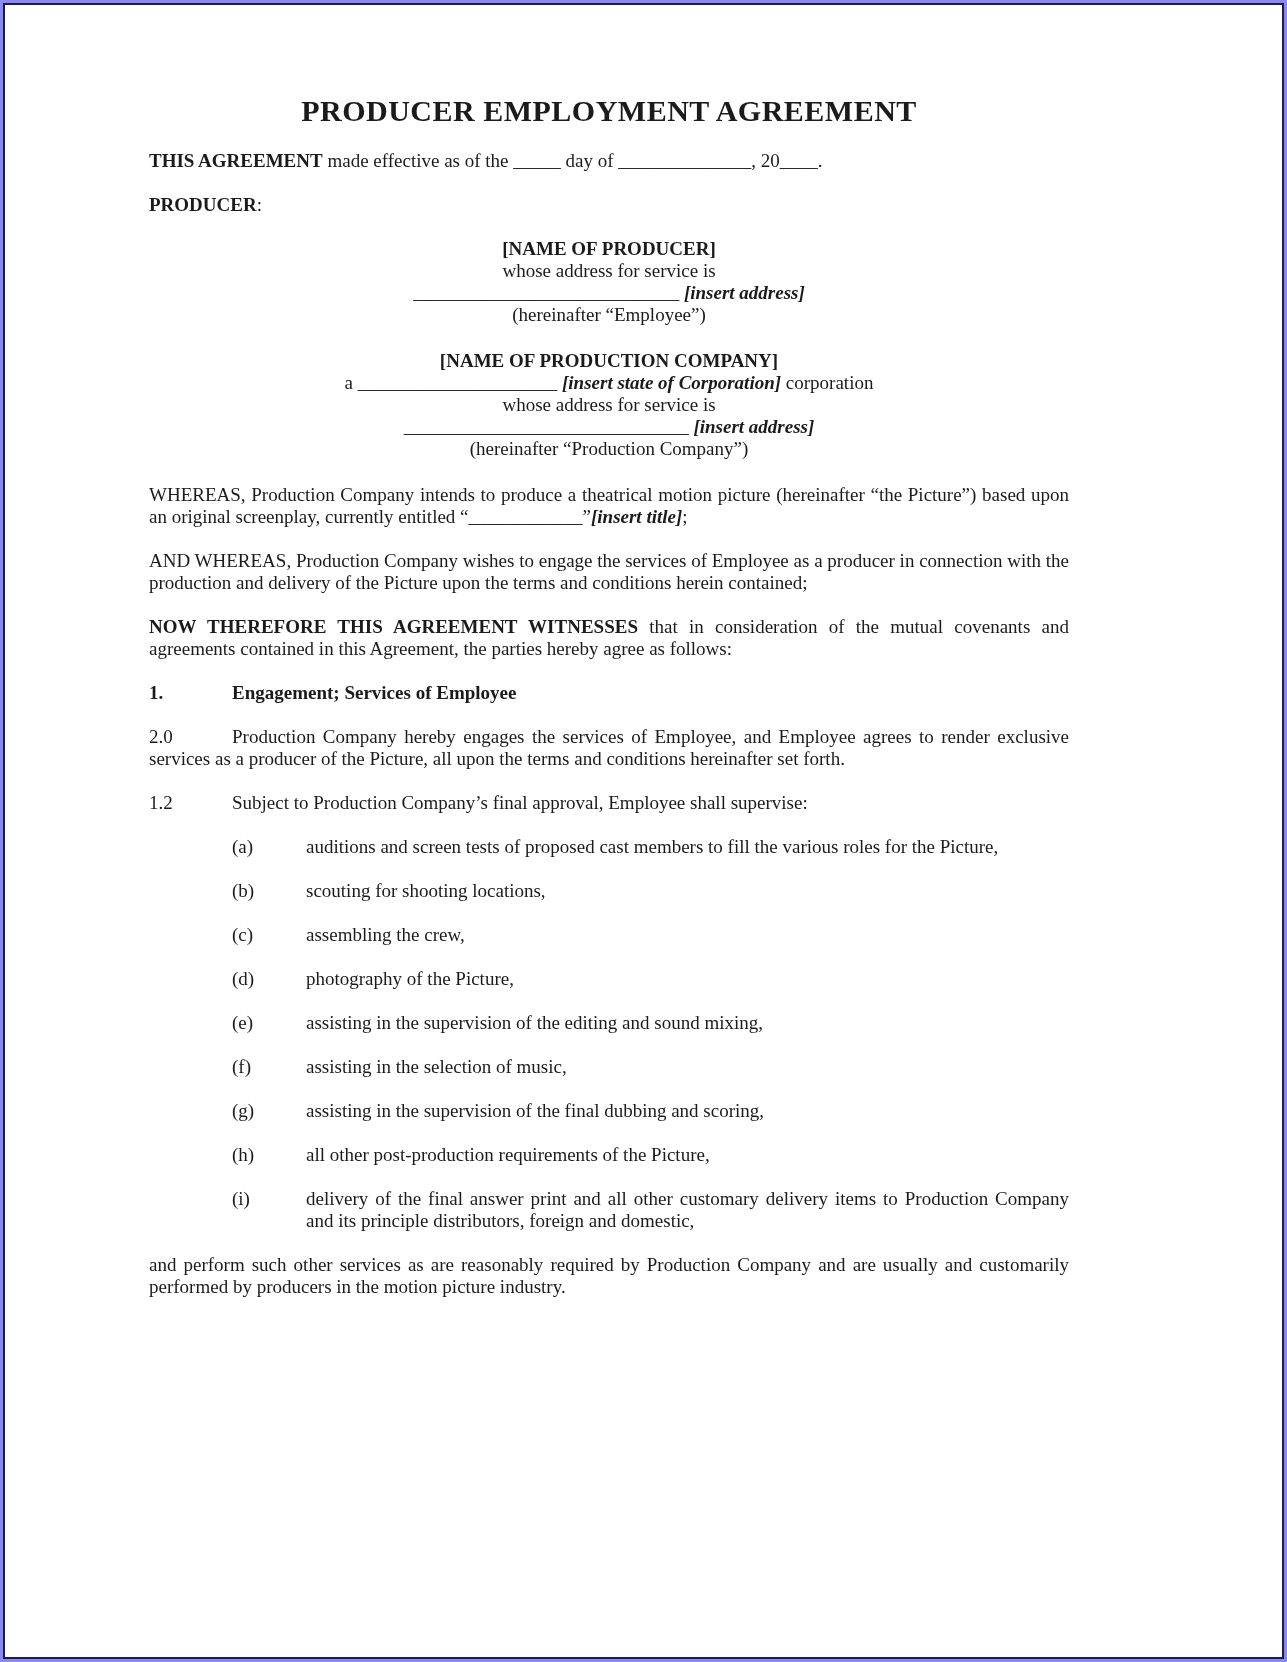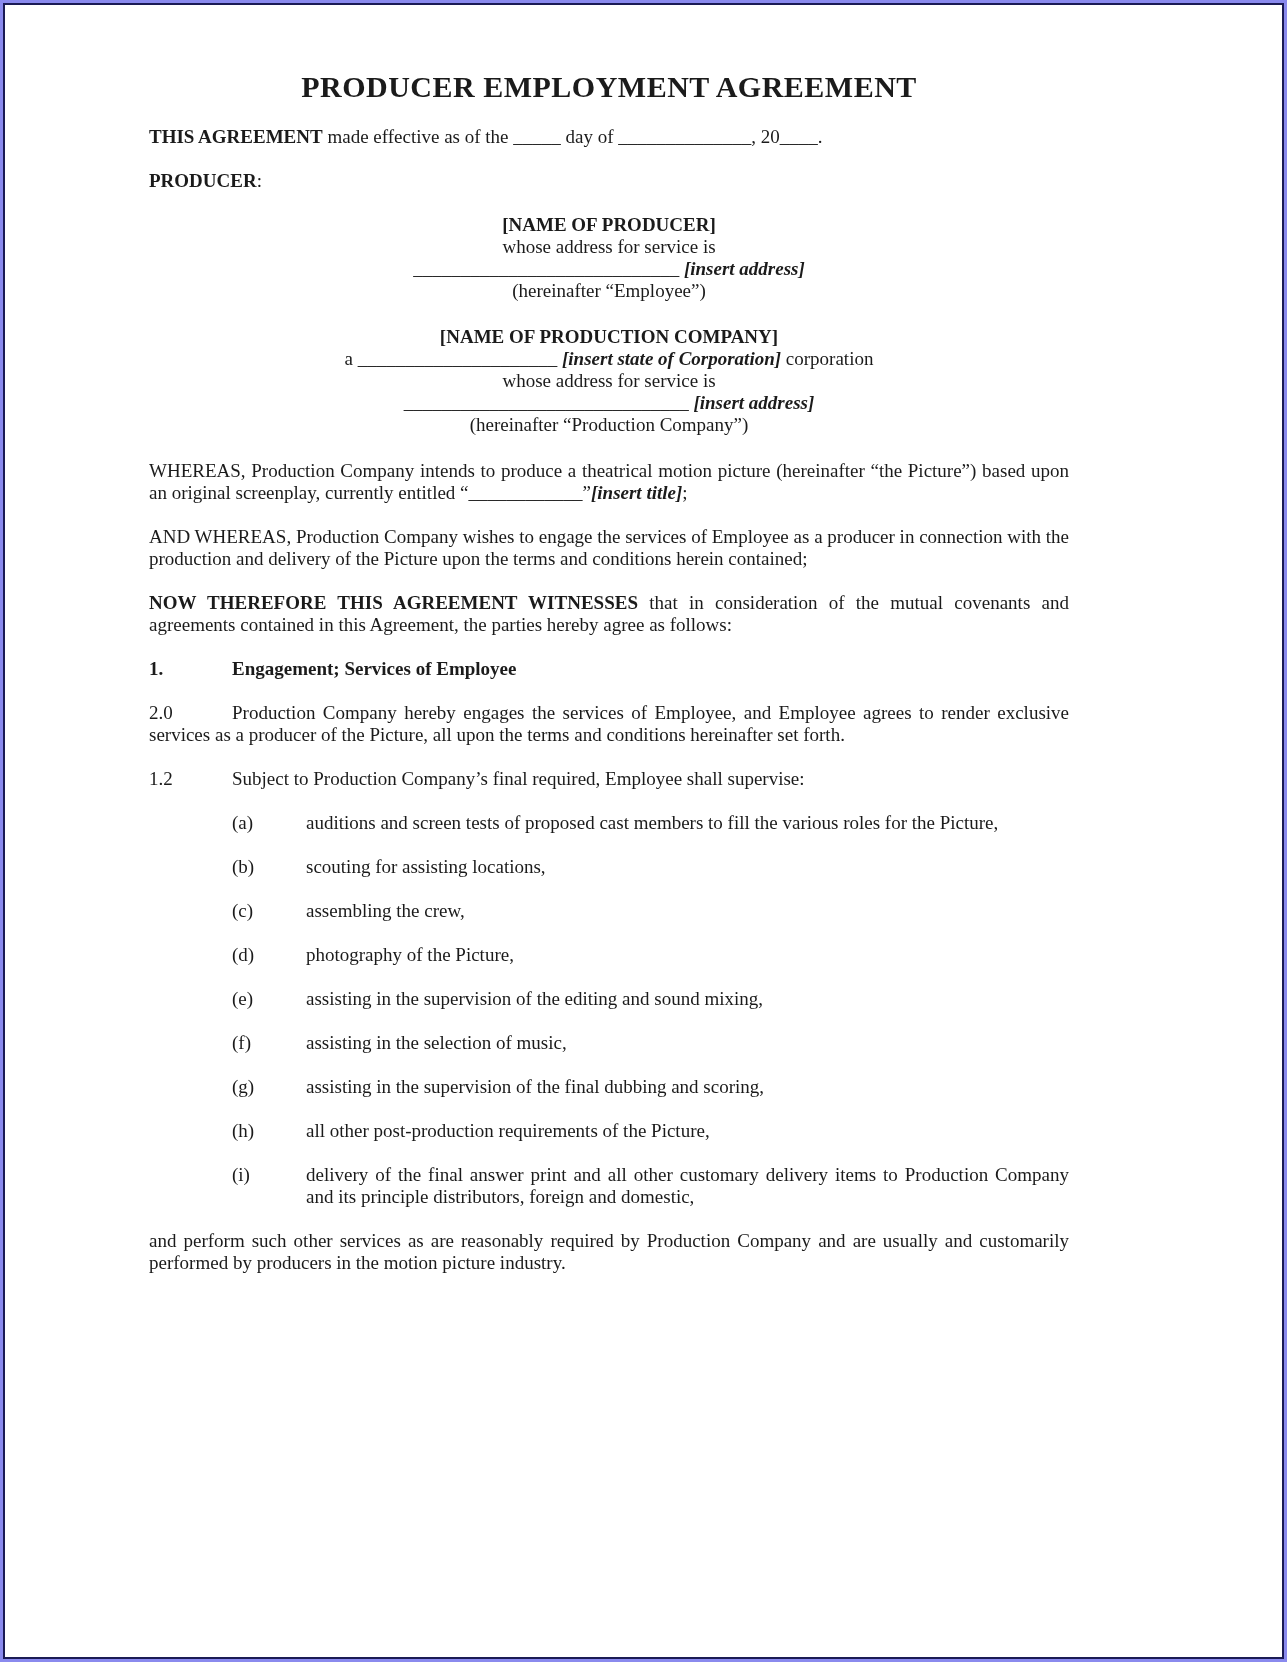--- a/index.html
+++ b/index.html
@@ -10,21 +10,21 @@
     background: #ffffff;
     border: 3px solid #8a8aee;
     font-family: "Liberation Serif", "DejaVu Serif", serif;
     color: #1b1b1b;
   }
   .inner {
     width: 100%;
     height: 100%;
     box-sizing: border-box;
     border: 2px solid #1b1b55;
-    padding: 64px 213px 40px 144px;
+    padding: 88px 213px 40px 144px;
     overflow: hidden;
   }
   .content {
     font-size: 19px;
     line-height: 22px;
   }
   .doc-title {
     font-size: 30px;
     line-height: 36px;
     font-weight: bold;
@@ -95,29 +95,29 @@
       <p class="just"><span>WHEREAS, Production Company intends to produce a theatrical motion picture (hereinafter “the Picture”) based upon an original screenplay, currently entitled “____________”</span><span class="it">[insert title]</span><span>;</span></p>
 
       <p class="just">AND WHEREAS, Production Company wishes to engage the services of Employee as a producer in connection with the production and delivery of the Picture upon the terms and conditions herein contained;</p>
 
       <p class="just"><span class="b">NOW THEREFORE THIS AGREEMENT WITNESSES</span><span> that in consideration of the mutual covenants and agreements contained in this Agreement, the parties hereby agree as follows:</span></p>
 
       <p class="b"><span class="num">1.</span><span>Engagement; Services of Employee</span></p>
 
       <p class="just"><span class="num">2.0</span><span>Production Company hereby engages the services of Employee, and Employee agrees to render exclusive services as a producer of the Picture, all upon the terms and conditions hereinafter set forth.</span></p>
 
-      <p class="just"><span class="num">1.2</span><span>Subject to Production Company’s final required, Employee shall supervise:</span></p>
+      <p class="just"><span class="num">1.2</span><span>Subject to Production Company’s final approval, Employee shall supervise:</span></p>
 
       <div class="list-item">
           <span class="list-label">(a)</span>
           <span class="list-text">auditions and screen tests of proposed cast members to fill the various roles for the Picture,</span>
         </div>
       <div class="list-item">
           <span class="list-label">(b)</span>
-          <span class="list-text">scouting for assisting locations,</span>
+          <span class="list-text">scouting for shooting locations,</span>
         </div>
       <div class="list-item">
           <span class="list-label">(c)</span>
           <span class="list-text">assembling the crew,</span>
         </div>
       <div class="list-item">
           <span class="list-label">(d)</span>
           <span class="list-text">photography of the Picture,</span>
         </div>
       <div class="list-item">

